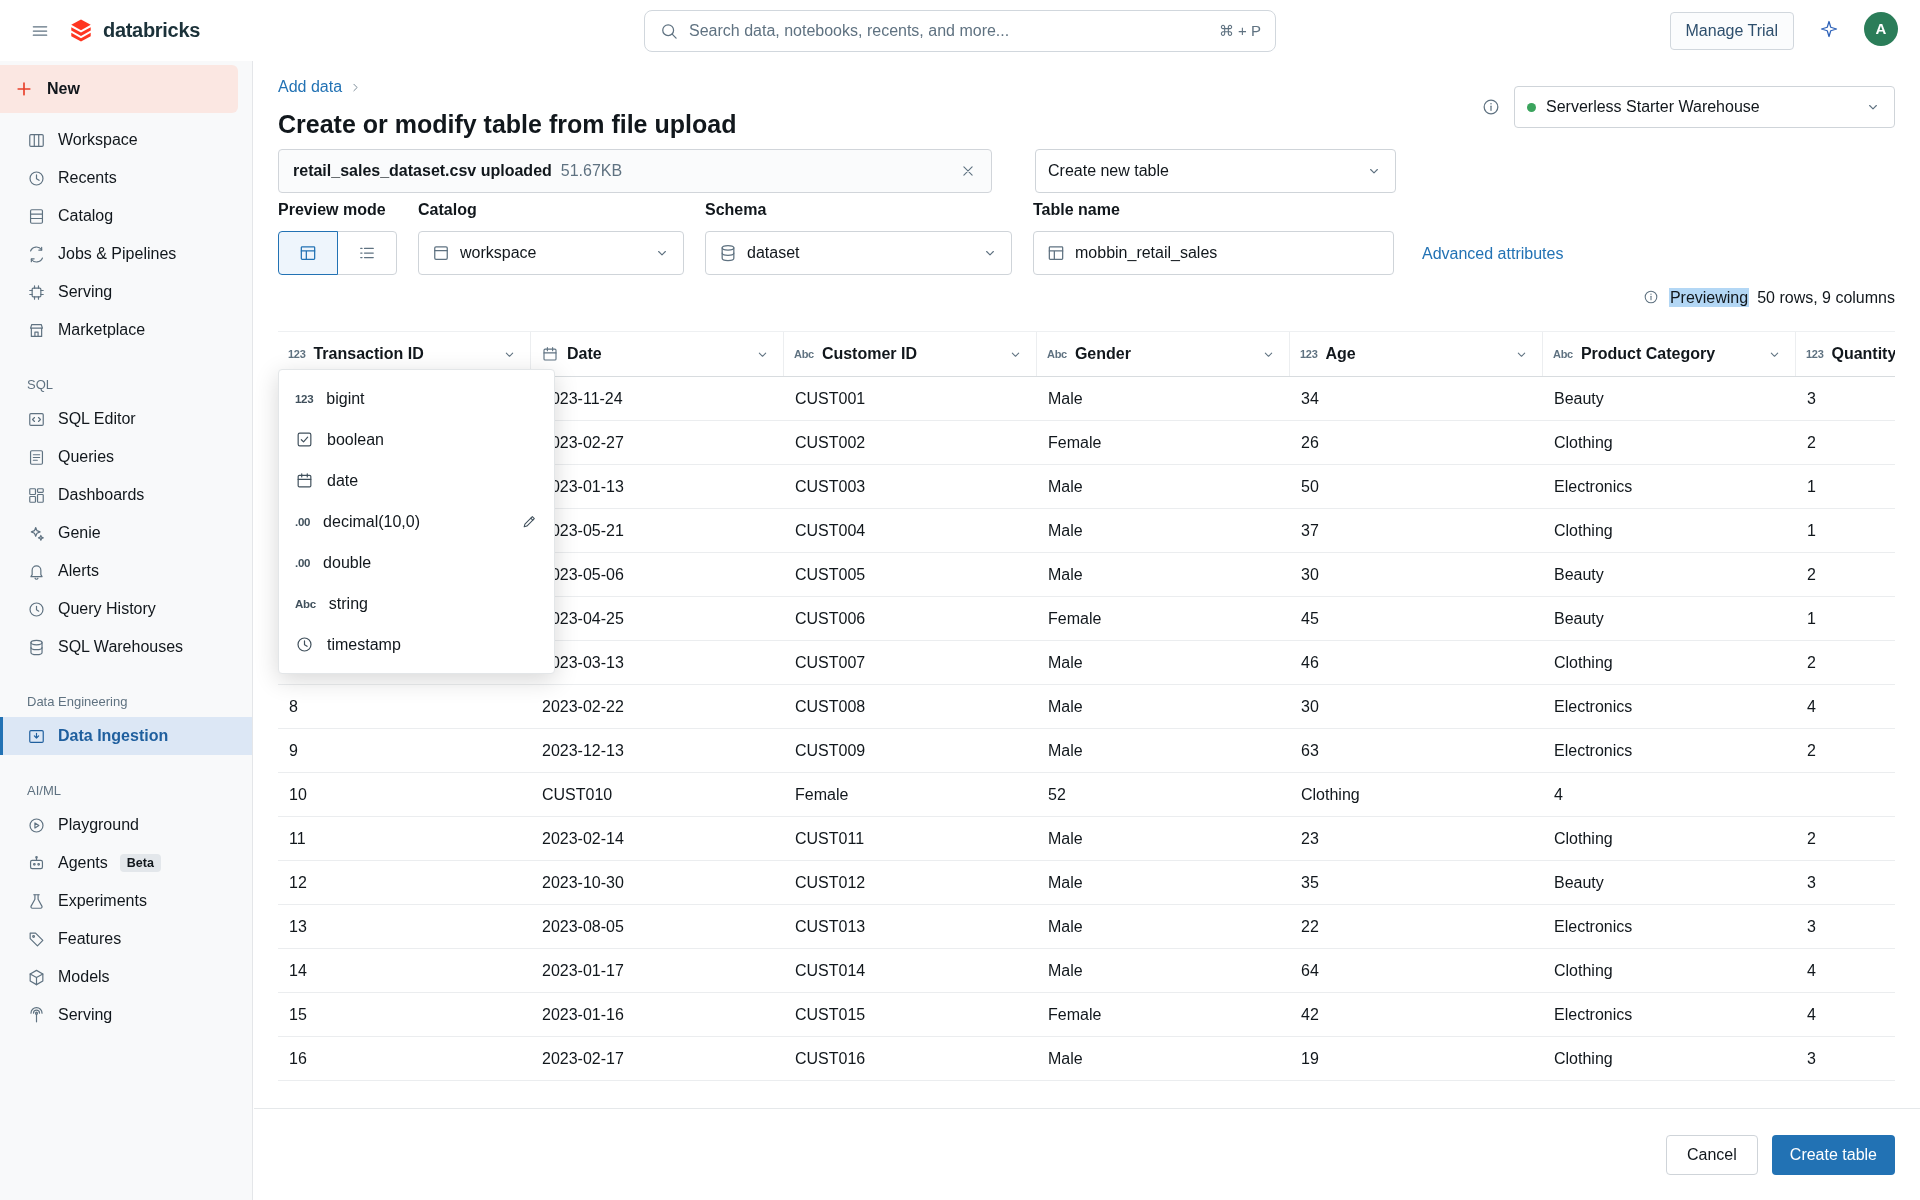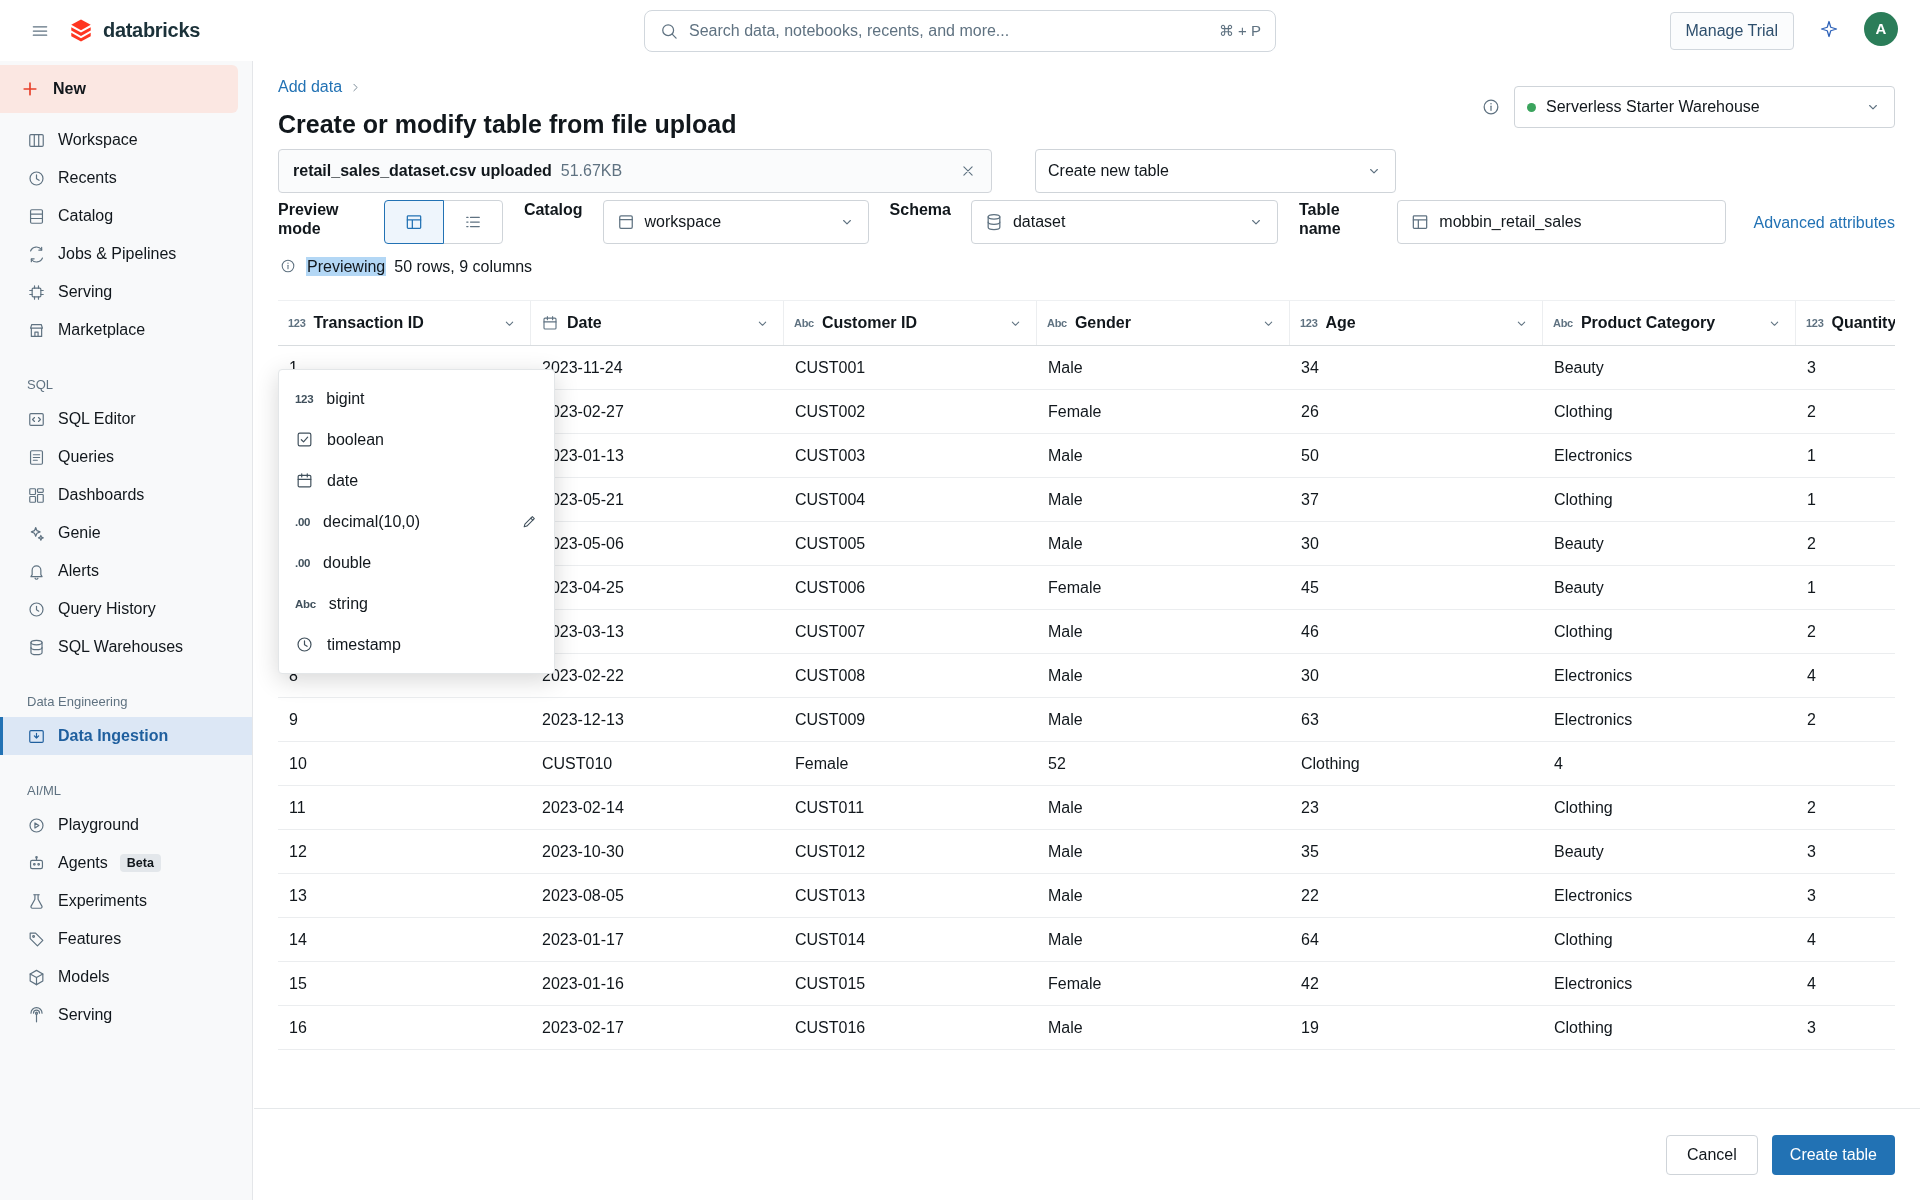--- a/index.html
+++ b/index.html
@@ -22,21 +22,21 @@
   .search-box input::placeholder { color:#5f7281; }
   .search-shortcut { color:#5f7281; font-size:15px; white-space:nowrap; }
   .topbar-right { margin-left:auto; display:flex; gap:18px; }
   .manage-trial { height:38px; padding:0 15px; border:1px solid #d1d7dd; border-radius:4px; background:#fbfcfd; color:#2e4f6d; font-size:16px; font-weight:500; font-family:inherit; display:flex; align-items:center; cursor:pointer; }
   .sparkle-btn { width:34px; height:34px; display:flex; align-items:center; justify-content:center; cursor:pointer; }
   .sparkle-btn .icn { stroke:#2e62b8; }
   .avatar { width:34px; height:34px; border-radius:50%; background:#2b7d59; color:#fff; font-weight:700; font-size:15px; display:flex; align-items:center; justify-content:center; cursor:pointer; }
 
   
   .sidebar { position:fixed; top:61px; left:0; bottom:0; width:253px; background:#f8f9fa; border-right:1px solid #e4e6e9; overflow:hidden; z-index:30; }
-  .new-btn { display:flex; align-items:center; gap:13px; height:48px; margin:4px 14px 8px 0; padding-left:20px; background:#fbe7e2; border-radius:0 6px 6px 0; font-weight:600; cursor:pointer;text-align:center; }
+  .new-btn { display:flex; align-items:center; gap:13px; height:48px; margin:4px 14px 8px 0; padding-left:14px; background:#fbe7e2; border-radius:0 6px 6px 0; font-weight:600; cursor:pointer;text-align:center; }
   .new-btn .icn { stroke:#e8402a; stroke-width:2; }
   .side-item { position:relative; display:flex; align-items:center; gap:12px; height:38px; padding-left:27px; padding-right:10px; cursor:pointer; color:#11171c; }
   .side-item .icn { width:19px; height:19px; }
   .side-item.selected { background:#dce7f5; color:#1f5f9e; font-weight:600; }
   .side-item.selected::before { content:""; position:absolute; left:0; top:0; bottom:0; width:3px; background:#2272b4; }
   .side-item.selected .icn { stroke:#1f5f9e; }
   .side-label { white-space:nowrap; overflow:hidden; text-overflow:ellipsis; }
   .side-section-title { margin-top:19px; height:32px; display:flex; align-items:center; padding-left:27px; font-size:13px; color:#5f7281; }
   .badge { font-size:12.5px; font-weight:600; background:#e3e7eb; color:#11171c; border-radius:4px; padding:2px 7px; }
 
@@ -56,38 +56,38 @@
   .file-row { margin-top:10px; display:flex; align-items:center; }
   .file-chip { width:714px; height:44px; border:1px solid #d1d5da; border-radius:4px; background:#fafbfc; display:flex; align-items:center; padding:0 14px; }
   .file-name { font-weight:600; white-space:nowrap; }
   .file-size { color:#5f7281; margin-left:9px; }
   .file-close { margin-left:auto; cursor:pointer; display:flex; }
   .file-close .icn { width:18px; height:18px; }
   .create-select { margin-left:43px; width:361px; height:44px; border:1px solid #cfd4d9; border-radius:4px; background:#fff; display:flex; align-items:center; padding:0 12px; cursor:pointer; }
   .create-select .chev { margin-left:auto; }
 
   .fields-row { margin-top:7px; display:flex; align-items:flex-end; }
-  .field { display:flex; flex-direction:row; gap:20px; }
+  .field { display:flex; flex-direction:column; gap:12px; }
   .field + .field { margin-left:21px; }
   .field-label { font-weight:600; font-size:16px; line-height:19px; }
   .toggle-group { display:flex; }
   .toggle { width:60px; height:44px; border:1px solid #cfd4d9; background:#fff; display:flex; align-items:center; justify-content:center; cursor:pointer; }
   .toggle:first-child { border-radius:4px 0 0 4px; }
   .toggle:last-child { border-radius:0 4px 4px 0; margin-left:-1px; }
   .toggle.selected { border-color:#2272b4; background:#eef5fc; z-index:2; }
   .toggle.selected .icn { stroke:#2272b4; }
   .select-ctl { height:44px; border:1px solid #cfd4d9; border-radius:4px; background:#fff; display:flex; align-items:center; gap:9px; padding:0 12px; cursor:pointer; }
   .select-ctl .chev { margin-left:auto; }
   .w-catalog { width:266px; }
   .w-schema { width:307px; }
   .input-ctl { width:361px; height:44px; border:1px solid #cfd4d9; border-radius:4px; background:#fff; display:flex; align-items:center; gap:9px; padding:0 12px; }
   .input-ctl input { flex:1; border:none; outline:none; font-size:16px; font-family:inherit; color:#11171c; min-width:0; }
   .adv-link { margin-left:28px; margin-bottom:12px; color:#2272b4; cursor:pointer; white-space:nowrap; }
 
-  .preview-status { margin-top:12px; display:flex; justify-content:flex-start; align-items:center; gap:8px; font-size:16px; line-height:19px; }
+  .preview-status { margin-top:12px; display:flex; justify-content:flex-end; align-items:center; gap:8px; font-size:16px; line-height:19px; }
   .hl { background:#b3d7f5; padding:0 1px; }
 
   
   .table-wrap { margin-top:24px; width:1617px; overflow:hidden; position:relative; }
   .grid { width:1771px; }
   .grid-header { display:flex; border-top:1px solid #eef0f2; border-bottom:1px solid #d8dcdf; }
   .gh-cell { width:253px; height:44px; display:flex; align-items:center; gap:8px; padding:0 12px 0 10px; border-right:1px solid #eceef0; font-weight:600; cursor:pointer; background:#fff; }
   .gh-cell:last-child { border-right:none; }
   .gh-cell .icn { width:18px; height:18px; }
   .gh-label { white-space:nowrap; overflow:hidden; }

